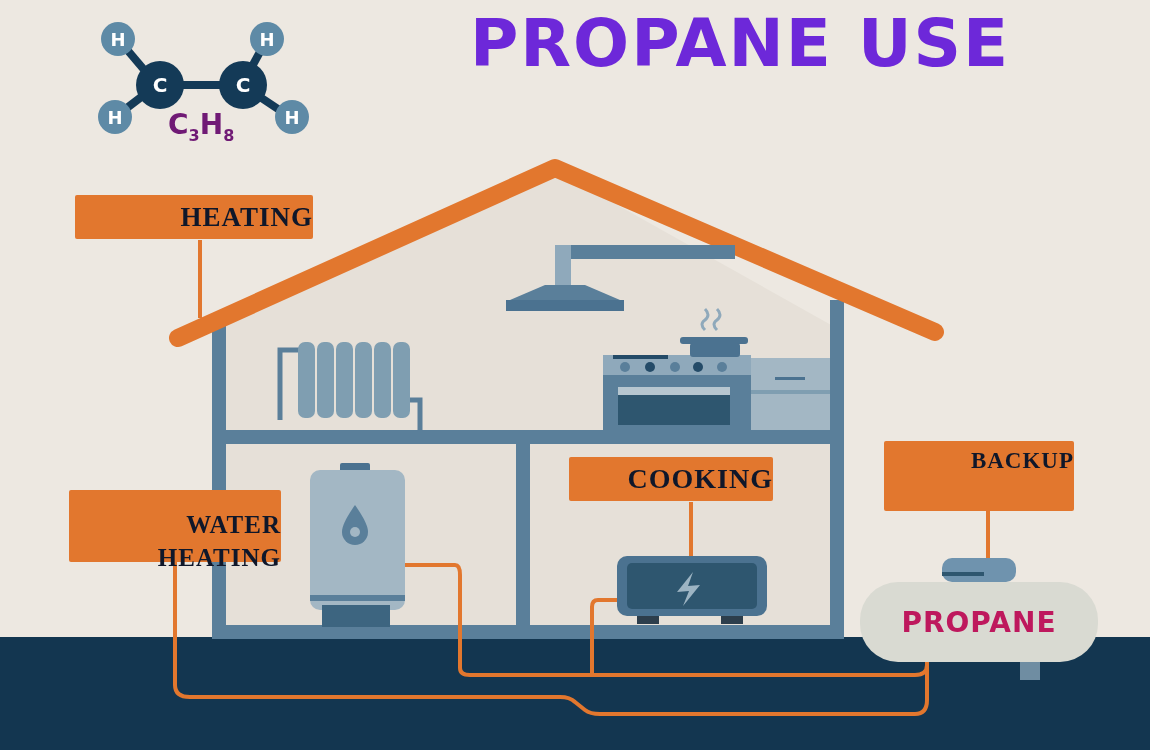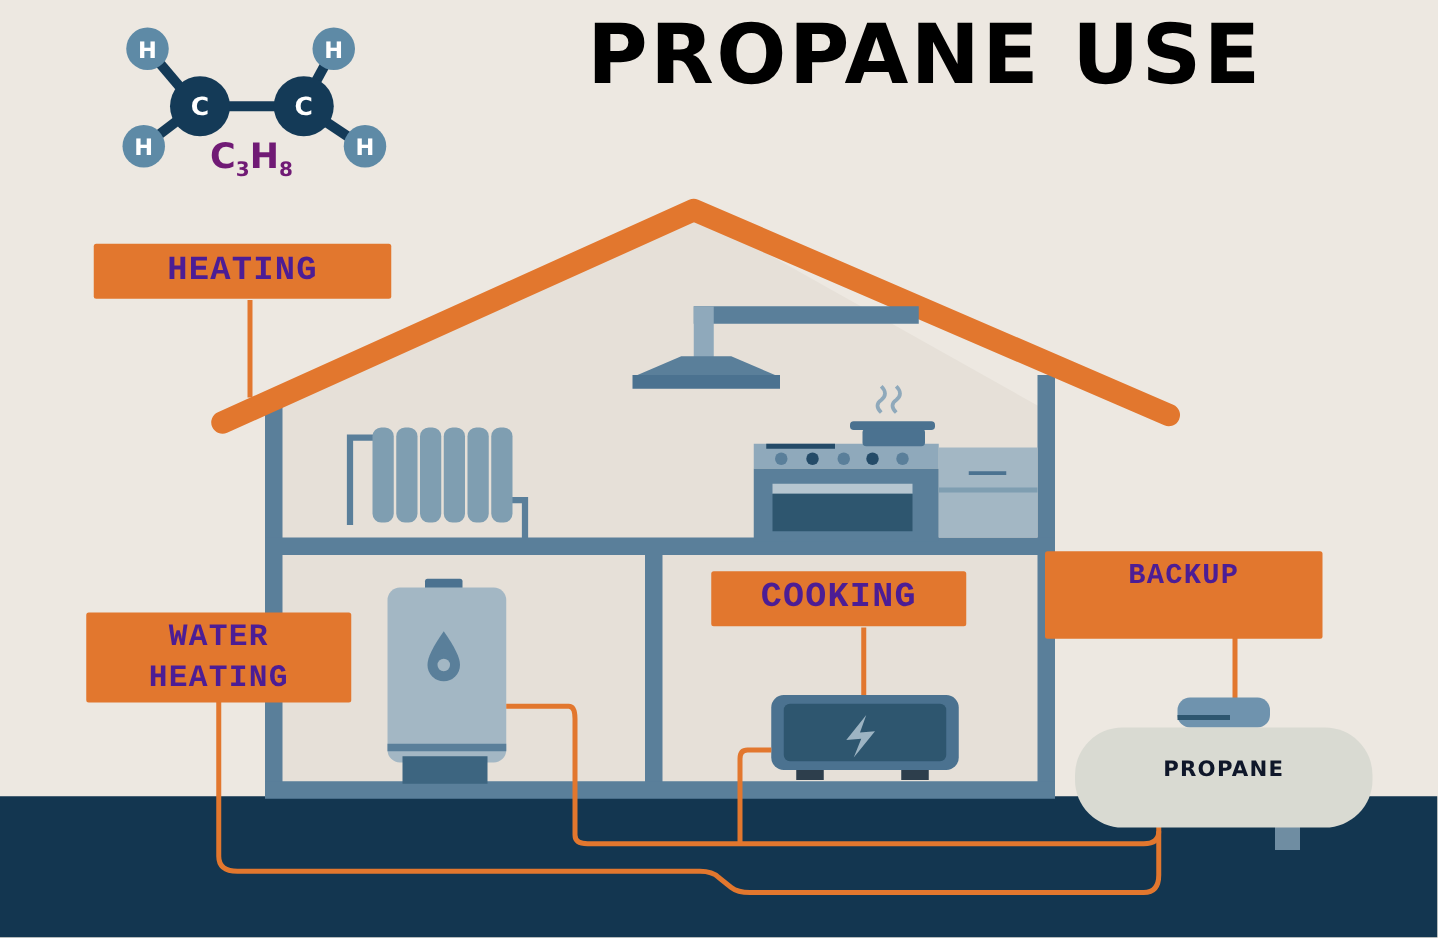--- a/index.html
+++ b/index.html
@@ -1,22 +1,22 @@
 <!DOCTYPE html>
 <html><head>
 <meta charset="utf-8">
 <style>
   html, body { margin:0; padding:0; }
   body { width:1150px; height:750px; overflow:hidden; background:#ede8e1; position:relative; font-family:"DejaVu Sans", sans-serif; }
   .abs { position:absolute; }
-  .title { left:400px; top:10px; width:680px; text-align:center; color:#000000; font-weight:bold; font-size:66px; line-height:68px; letter-spacing:2px; font-family:"DejaVu Sans", sans-serif; }
-  .label { background:#e2772e; color:#4c1d95; font-weight:bold; text-align:center; letter-spacing:1px; border-radius:2px; font-family:Liberation Mono, monospace; }
+  .title { left:400px; top:10px; width:680px; text-align:center; color:#6d28d9; font-weight:bold; font-size:66px; line-height:68px; letter-spacing:2px; font-family:"DejaVu Sans", sans-serif; }
+  .label { background:#e2772e; color:#0f172a; font-weight:bold; text-align:right; letter-spacing:1px; border-radius:2px; font-family:Liberation Serif, serif; }
   .formula { font-family:"DejaVu Sans", sans-serif; color:#701a75; font-size:28px; font-weight:bold; }
   .formula sub { font-size:16px; }
-  .tank-text { color:#0f172a; font-weight:bold; font-size:17px; letter-spacing:1px; text-align:center; font-family:"DejaVu Sans", sans-serif; }
+  .tank-text { color:#be185d; font-weight:bold; font-size:28px; letter-spacing:1px; text-align:center; font-family:"DejaVu Sans", sans-serif; }
 </style>
 </head>
 <body>
 
 <svg class="abs" style="left:80px;top:15px" width="250" height="130" viewBox="0 0 250 130">
   <line x1="38" y1="24" x2="77" y2="70" stroke="#143a57" stroke-width="8"></line>
   <line x1="35" y1="102" x2="77" y2="70" stroke="#143a57" stroke-width="8"></line>
   <line x1="77" y1="70" x2="162" y2="70" stroke="#143a57" stroke-width="8"></line>
   <line x1="162" y1="70" x2="187" y2="24" stroke="#143a57" stroke-width="8"></line>
   <line x1="162" y1="70" x2="210" y2="102" stroke="#143a57" stroke-width="8"></line>
@@ -122,24 +122,24 @@
   <g>
     <rect x="1020" y="640" width="20" height="40" fill="#6f8da2"></rect>
     <rect x="942" y="558" width="74" height="24" rx="10" fill="#6f93ae"></rect>
     <rect x="942" y="572" width="42" height="4" fill="#2e566f"></rect>
     <rect x="860" y="582" width="238" height="80" rx="38" fill="#d9dad2"></rect>
   </g>
 </svg>
 
 <div class="abs label" style="left:75px;top:195px;width:238px;height:44px;line-height:44px;font-size:27px">HEATING</div>
 
-<div class="abs label" style="left:69px;top:490px;width:212px;height:72px;font-size:25px;line-height:33px;padding-top:3px;box-sizing:border-box">
+<div class="abs label" style="left:69px;top:490px;width:212px;height:72px;font-size:25px;line-height:33px;padding-top:18px;box-sizing:border-box">
   <div>WATER</div>
   <div>HEATING</div>
 </div>
 
 <div class="abs label" style="left:569px;top:457px;width:204px;height:44px;line-height:44px;font-size:28px">COOKING</div>
 
-<div class="abs label" style="left:836px;top:441px;width:222px;height:70px;font-size:23px;line-height:31px;padding-top:4px;box-sizing:border-box">
+<div class="abs label" style="left:884px;top:441px;width:190px;height:70px;font-size:23px;line-height:31px;padding-top:4px;box-sizing:border-box">
   <div>BACKUP</div>
 </div>
 
 <div class="abs tank-text" style="left:860px;top:606px;width:238px">PROPANE</div>
 
 </body></html>

